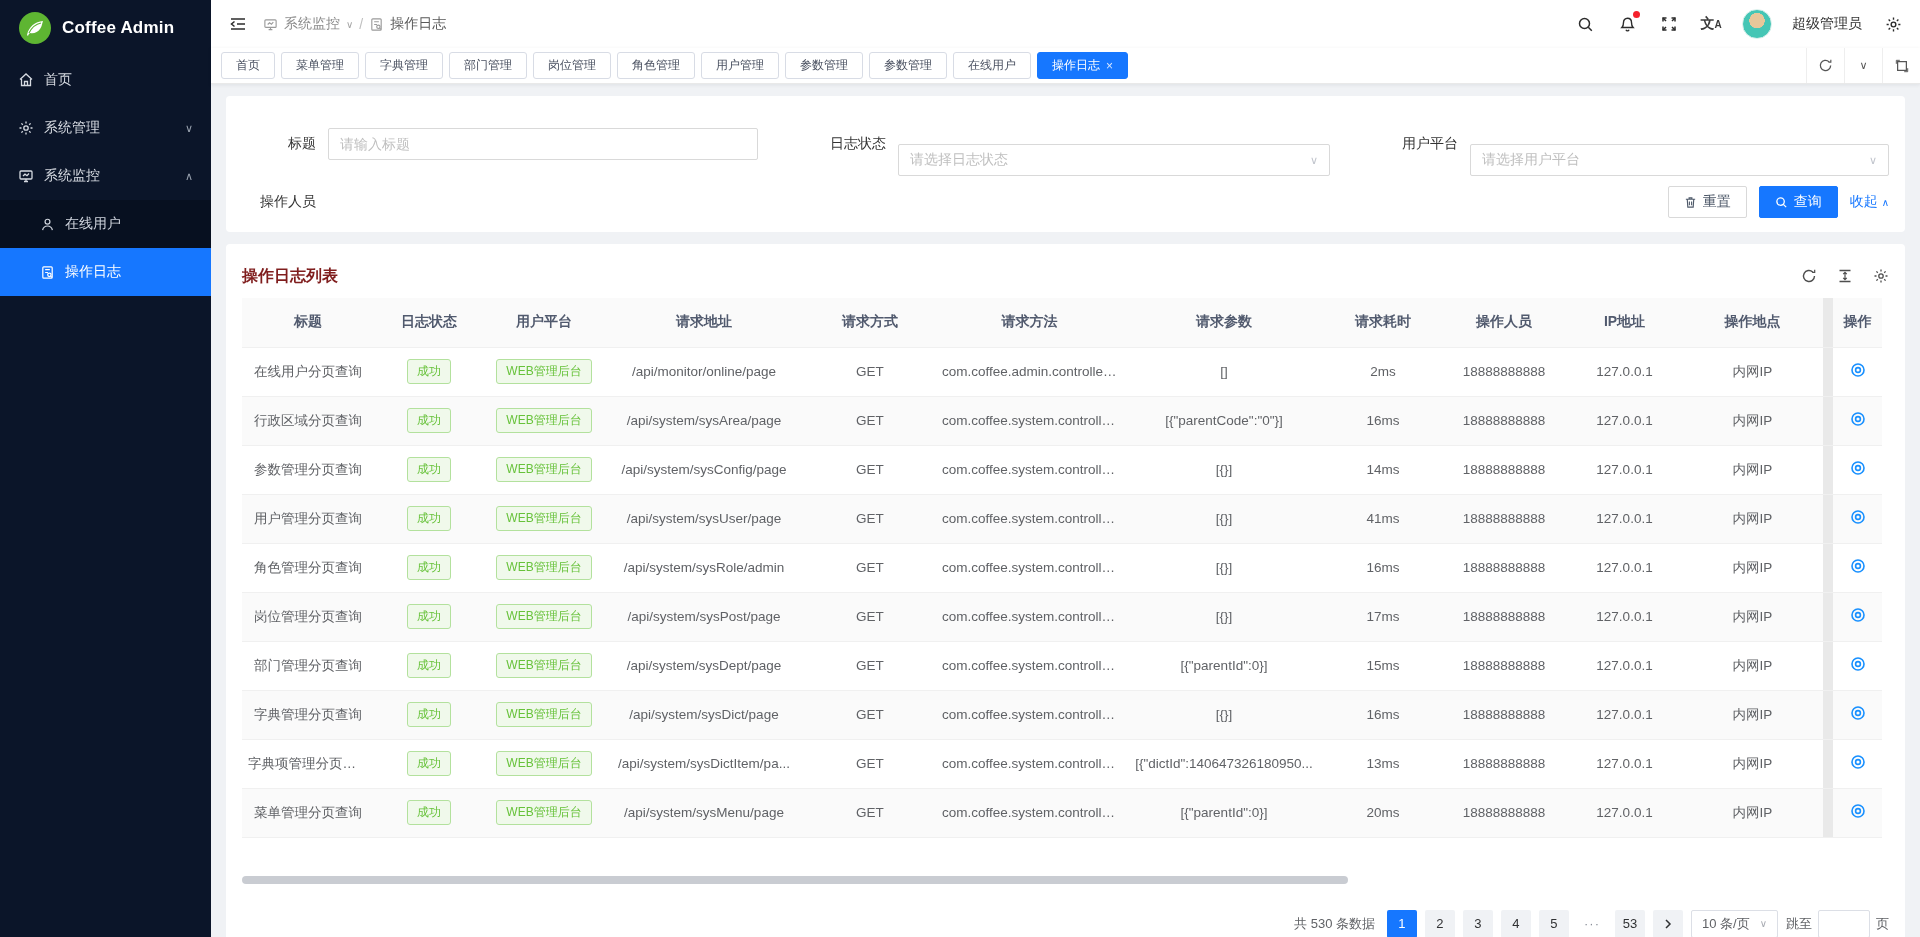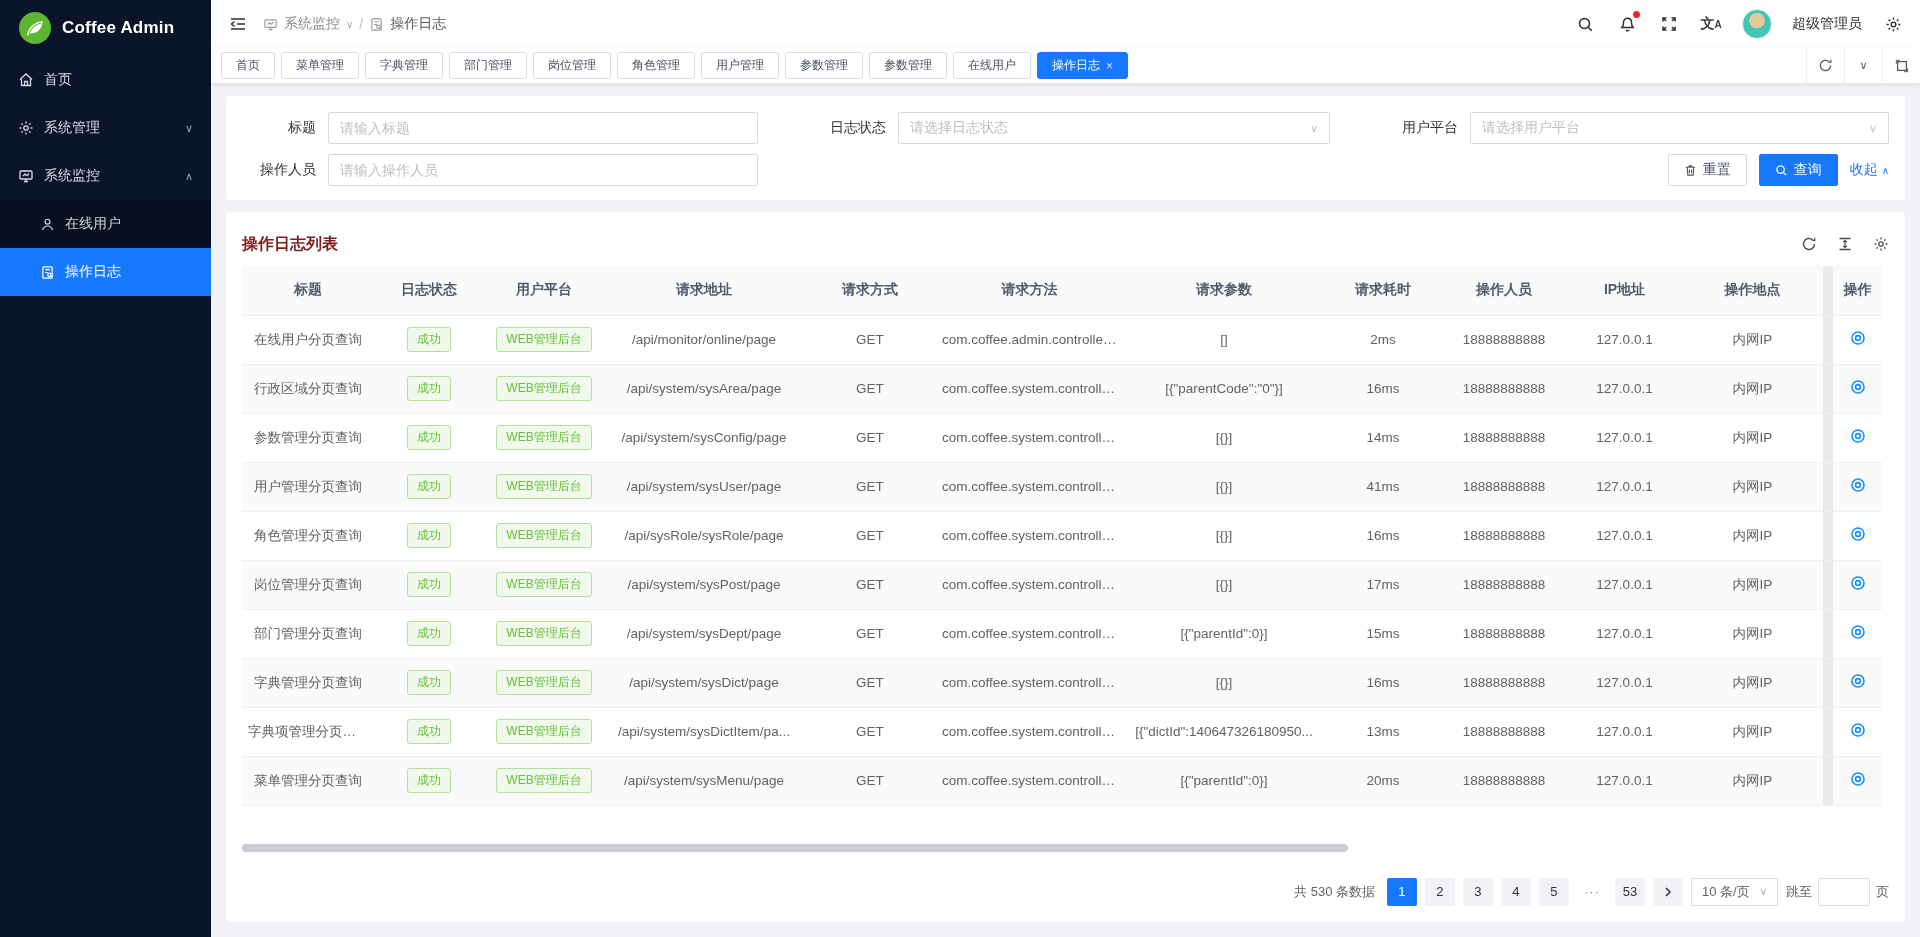--- a/index.html
+++ b/index.html
@@ -47,21 +47,21 @@
   .content { flex:1; padding:12px 15px; overflow:hidden; }
   .card { background:#fff; border-radius:4px; }
 
   .filter-card { padding:16px 16px 14px; }
   .f-row { display:flex; align-items:center; justify-content:space-between; }
   .f-row + .f-row { margin-top:10px; }
   .field { display:flex; align-items:center; }
   .f-label { width:86px; text-align:right; padding-right:12px; font-size:14px; color:#333; flex-shrink:0; }
   .f-input { height:32px; border:1px solid #d9d9d9; border-radius:2px; font-size:14px; padding:0 11px; color:#333; outline:none; background:#fff; font-family:"Liberation Sans", sans-serif; }
   .f-input::placeholder { color:#bfbfbf; }
-  .f-select { height:32px; border:1px solid #d9d9d9; border-radius:2px; display:flex; align-items:center; justify-content:space-between; padding:0 11px; font-size:14px; color:#bfbfbf; cursor:pointer; background:#fff; }
+  .f-select { height:32px; border:1px solid #d9d9d9; border-radius:2px; display:flex; align-items:center; justify-content:space-between; padding:0 11px; font-size:14px; color:#bfbfbf; cursor:pointer; background:#fff;margin-top:32px; }
   .f-select .sel-chev { color:#c0c4cc; font-size:11px; }
   .w-title { width:430px; } .w-status { width:432px; } .w-plat { width:419px; }
   .f-actions { display:flex; gap:12px; }
   .btn { height:32px; display:flex; align-items:center; gap:6px; padding:0 15px; border-radius:2px; font-size:14px; cursor:pointer; border:1px solid #d9d9d9; background:#fff; color:#4e5969; }
   .btn-primary { background:#1677ff; border-color:#1677ff; color:#fff; }
   .collapse-link { display:flex; align-items:center; gap:4px; color:#1677ff; font-size:14px; cursor:pointer; }
 
   .table-card { margin-top:12px; padding:14px 16px 16px; }
   .card-head { display:flex; align-items:center; justify-content:space-between; height:36px; }
   .card-title { font-size:16px; color:#7f1d1d; font-weight:bold; }
@@ -301,21 +301,20 @@
             <span class="f-label">用户平台</span>
             <div class="f-select w-plat">
               <span>请选择用户平台</span>
               <span class="sel-chev">∨</span>
             </div>
           </div>
         </div>
         <div class="f-row">
           <div class="field">
             <span class="f-label">操作人员</span>
-            <input class="f-input w-title" placeholder="请输入操作人员" style="">
           </div>
           <div class="f-actions">
             <button class="btn">
               <span style="display:flex;">
                 <svg width="13" height="13" viewBox="0 0 14 14" fill="none" stroke="#4e5969" stroke-width="1.2">
                     <path d="M2 3.5h10M5.5 3.5V2h3v1.5M3.5 3.5l.6 8.5h5.8l.6-8.5M5.8 6v4M8.2 6v4"></path>
                   </svg>
               </span>
               <span>重置</span>
             </button>
@@ -457,21 +456,21 @@
                     <svg width="16" height="16" viewBox="0 0 16 16" fill="none" stroke="#1890ff" stroke-width="1.6">
                       <circle cx="8" cy="8" r="6"></circle>
                       <circle cx="8" cy="8" r="2.4"></circle>
                     </svg>
                   </span></td>
               </tr>
               <tr>
                 <td class="col-0">角色管理分页查询</td>
                 <td class="col-1"><span class="badge">成功</span></td>
                 <td class="col-2"><span class="badge">WEB管理后台</span></td>
-                <td class="col-3">/api/sysRole/sysRole/page</td>
+                <td class="col-3">/api/system/sysRole/admin</td>
                 <td class="col-4">GET</td>
                 <td class="col-5">com.coffee.system.controlle...</td>
                 <td class="col-6">[{}]</td>
                 <td class="col-7">16ms</td>
                 <td class="col-8">18888888888</td>
                 <td class="col-9">127.0.0.1</td>
                 <td class="col-10">内网IP</td>
                 <td class="scroll-col"></td>
                 <td class="col-11"><span class="eye-btn">
                     <svg width="16" height="16" viewBox="0 0 16 16" fill="none" stroke="#1890ff" stroke-width="1.6">

